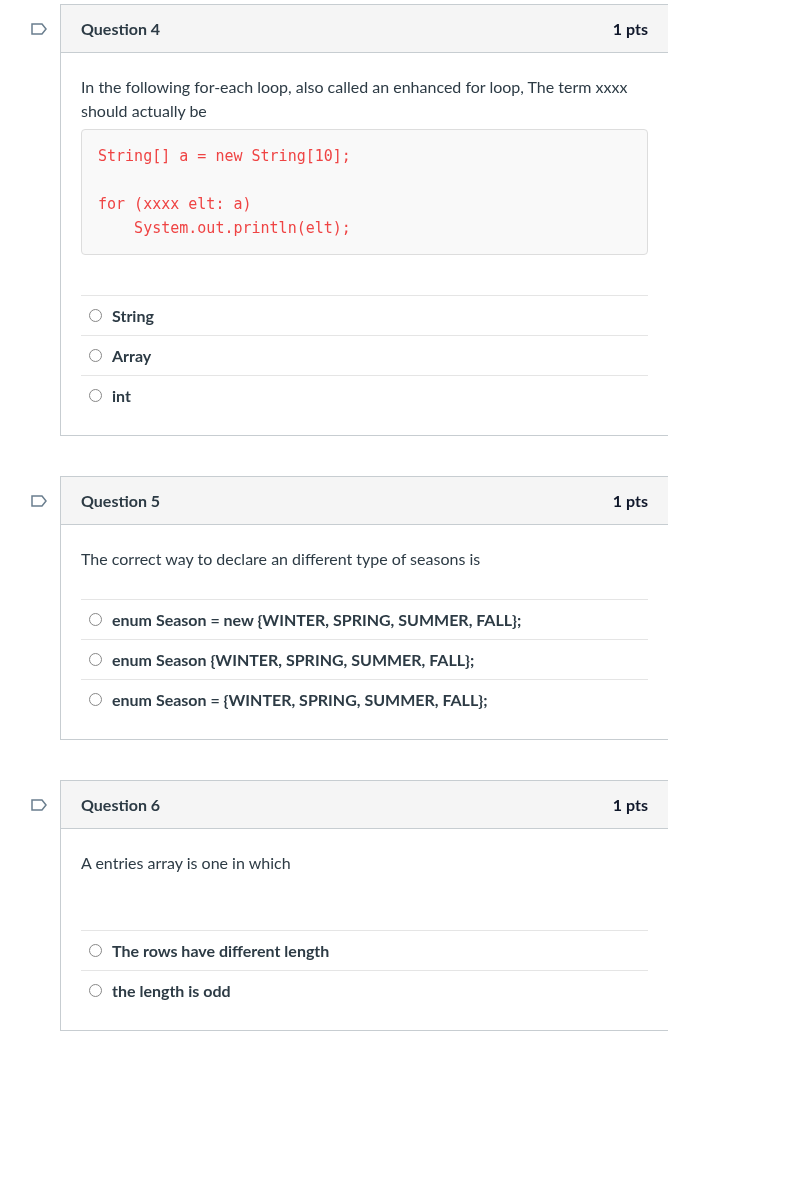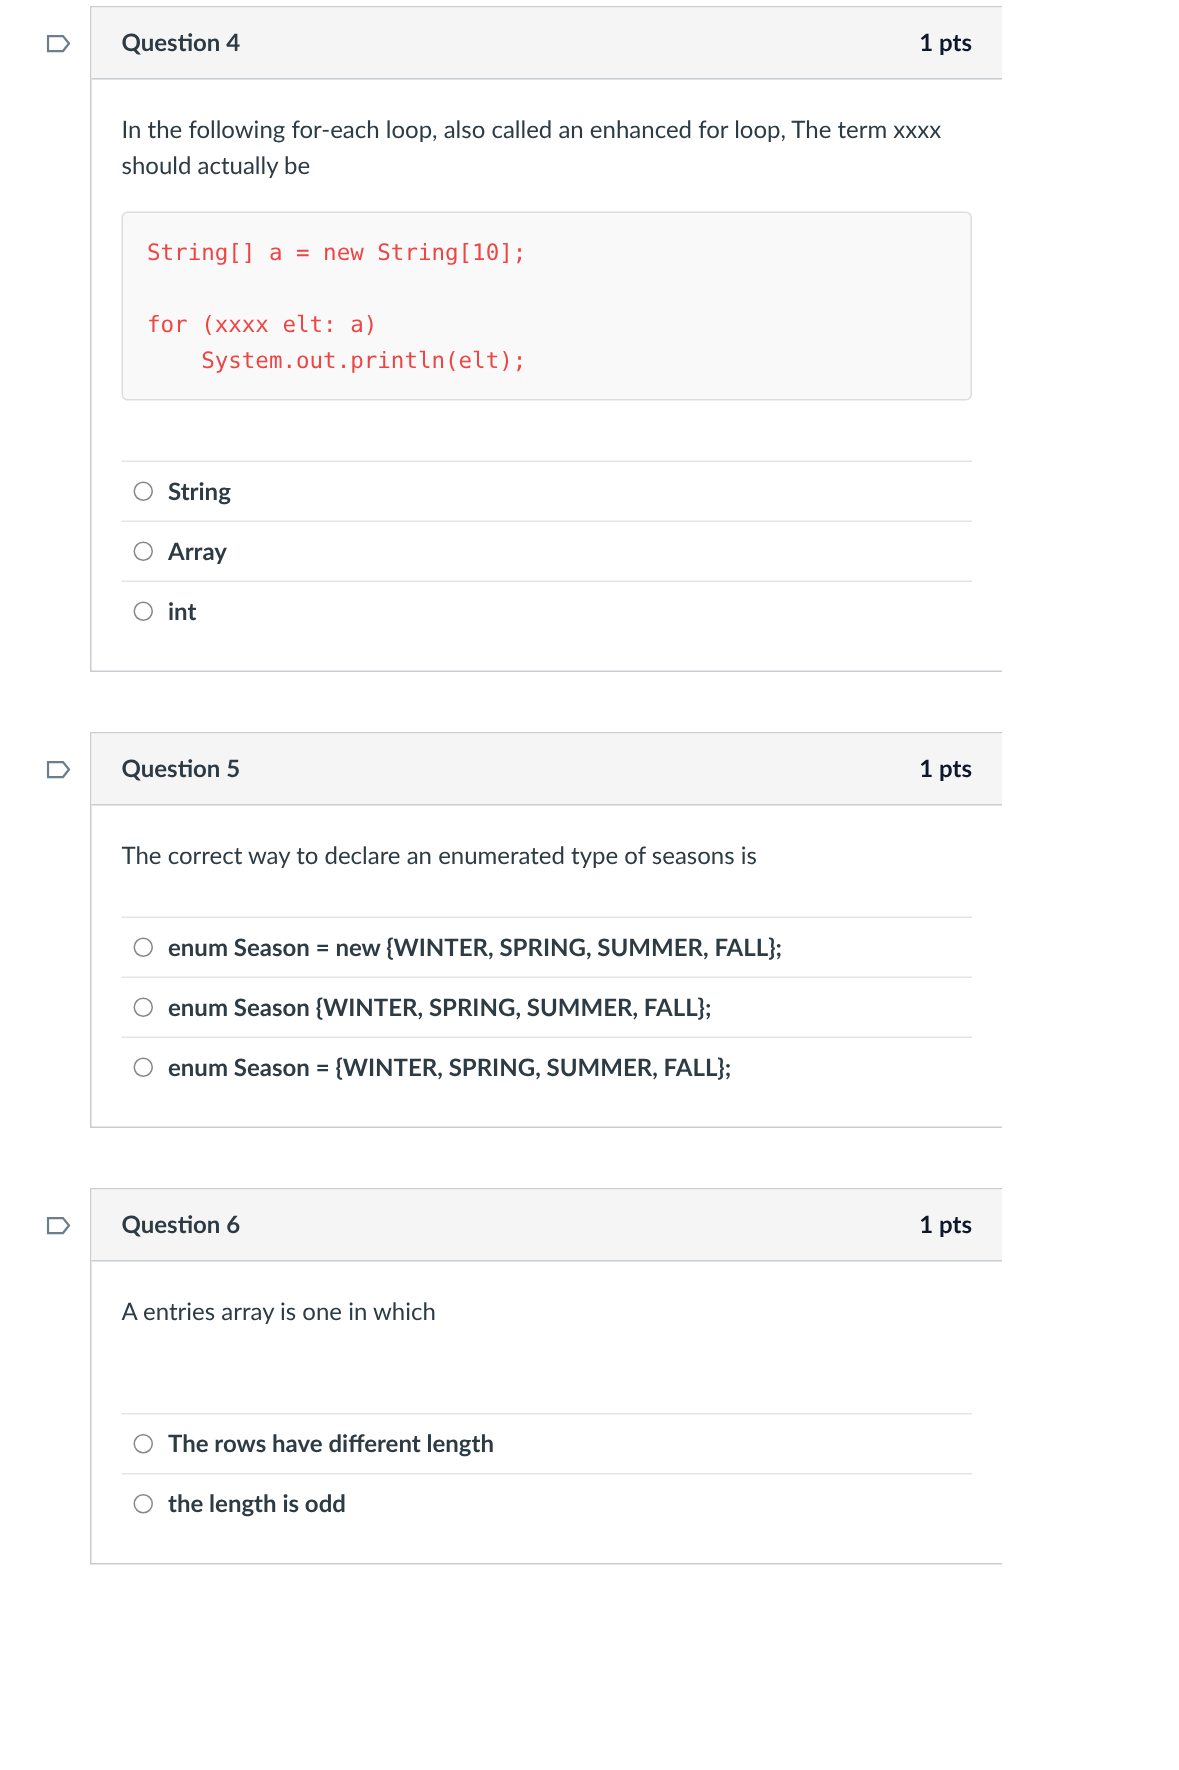--- a/index.html
+++ b/index.html
@@ -54,21 +54,21 @@
     font-weight: 700;
     font-size: 16px;
     color: #0f172a;
   }
   .q-body {
     padding: 22px 20px 20px 20px;
   }
   .q-prompt {
     color: #2d3b45;
     line-height: 1.5;
-    margin-bottom: 18px;
+    margin-bottom: 6px;
   }
   .code-block {
     border: 1px solid #ddd;
     background: #f9f9f9;
     padding: 14px 16px;
     font-family: "Menlo", "Monaco", "Consolas", monospace;
     font-size: 15px;
     line-height: 1.6;
     white-space: pre;
     color: #ef4444;
@@ -147,21 +147,21 @@
     <div class="flag-icon">
       <svg viewBox="0 0 16 20">
           <path d="M1 1 L11 1 L15 6 L11 11 L1 11 Z"></path>
         </svg>
     </div>
     <div class="q-header">
       <span class="q-title">Question 5</span>
       <span class="q-points">1 pts</span>
     </div>
     <div class="q-body">
-      <div class="q-prompt">The correct way to declare an enumerated type of seasons is</div>
+      <div class="q-prompt">The correct way to declare an different type of seasons is</div>
       <div class="answers">
         <div class="answer-row">
           <span class="radio"></span>
           <span class="answer-text">enum Season = new {WINTER, SPRING, SUMMER, FALL};</span>
         </div>
         <div class="answer-row">
           <span class="radio"></span>
           <span class="answer-text">enum Season {WINTER, SPRING, SUMMER, FALL};</span>
         </div>
         <div class="answer-row">

